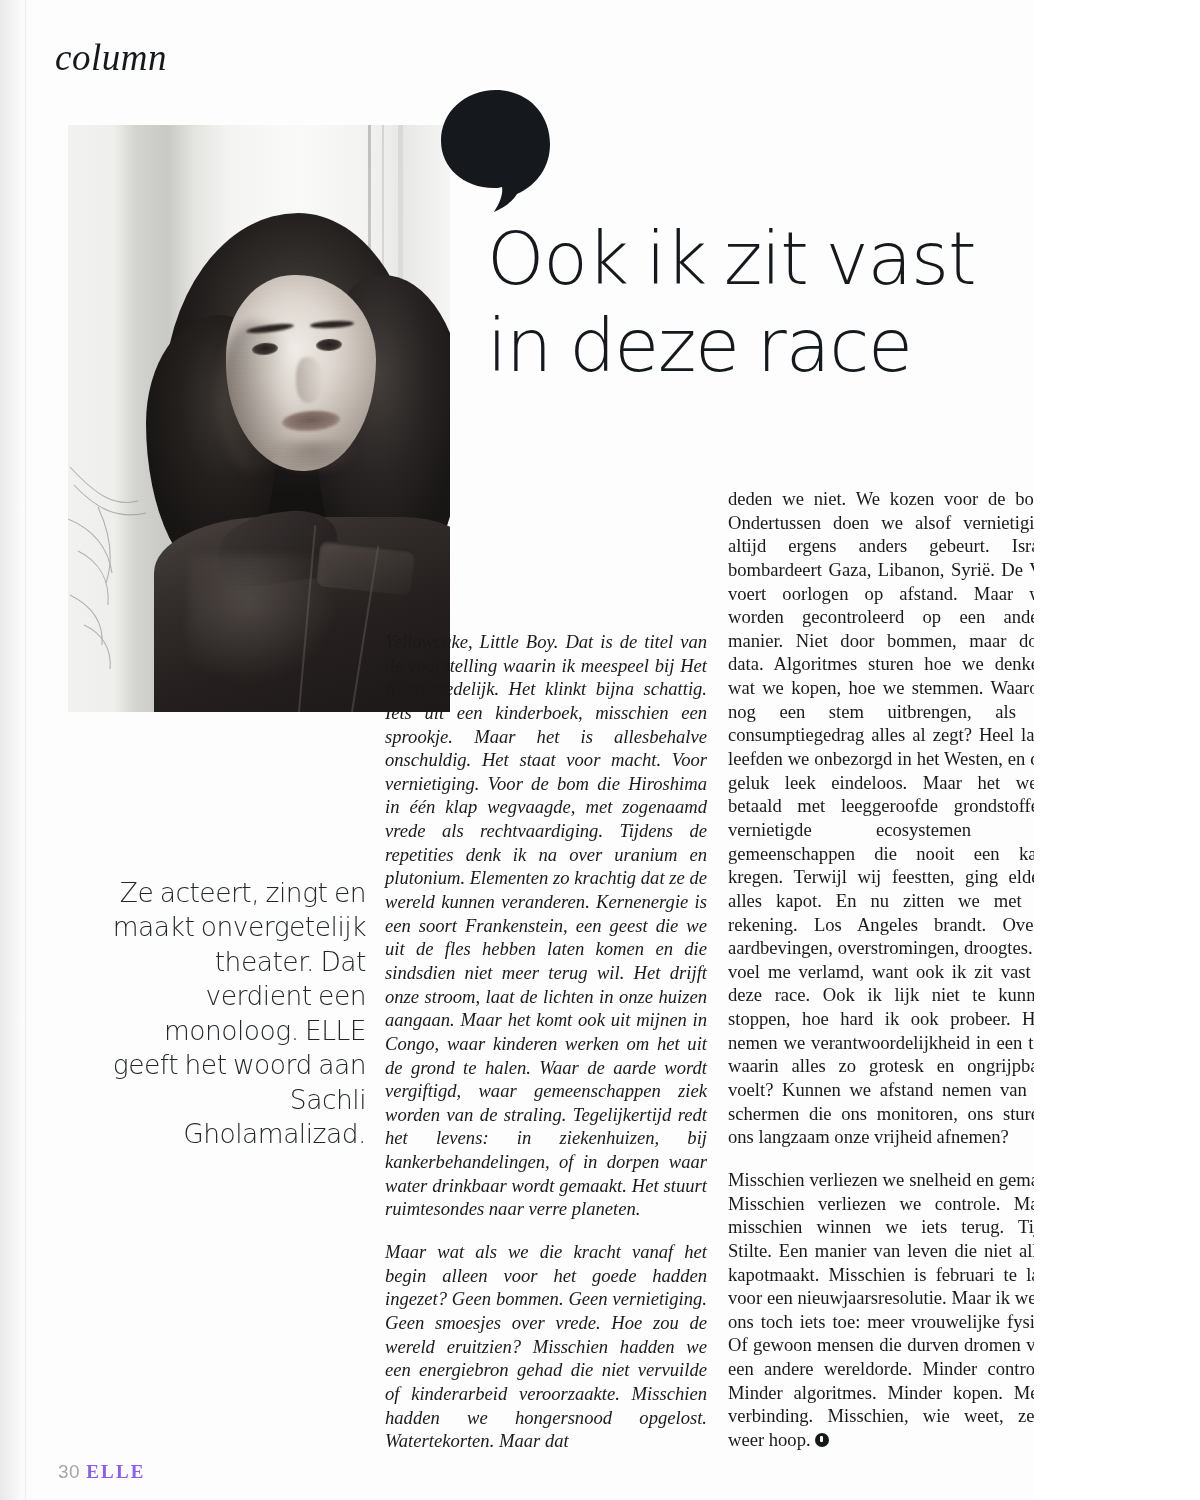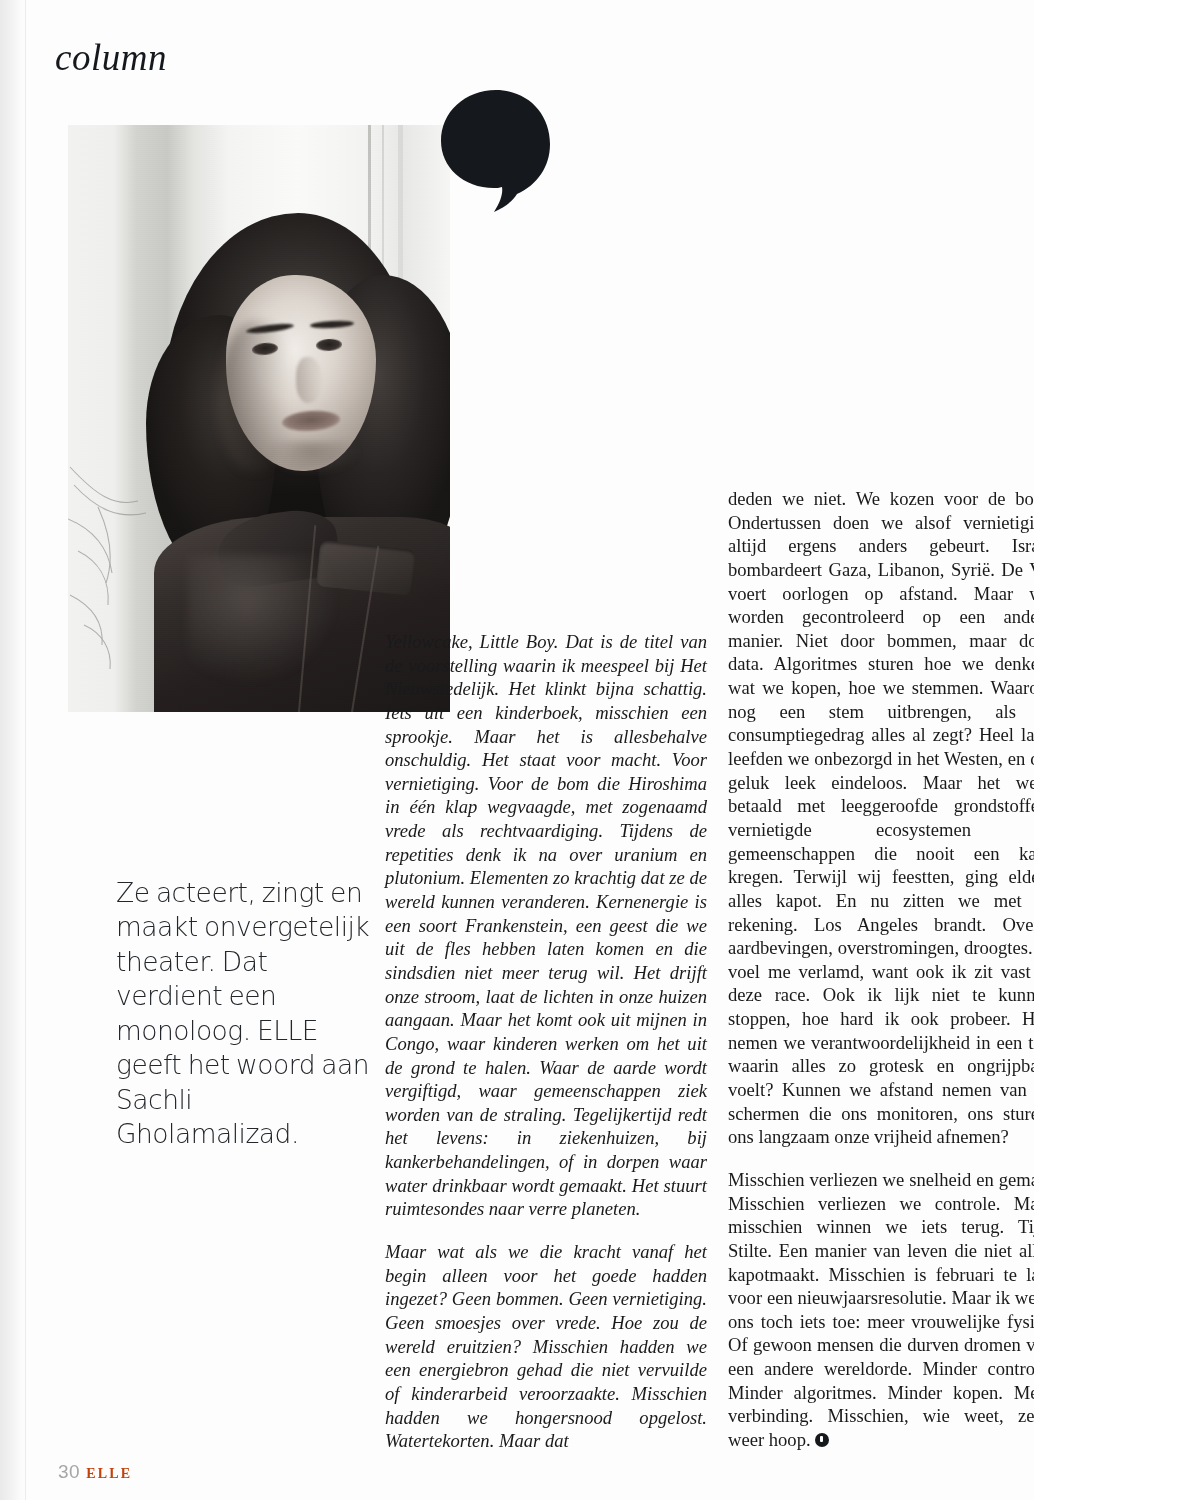--- a/index.html
+++ b/index.html
@@ -218,23 +218,23 @@
     font-size:73px;
     line-height:1.19;
     letter-spacing:-1.2px;
     color:#15191d;
     word-spacing:-4px;
   }
 
   
   .standfirst {
     position:absolute;
-    left:116px; top:876px;
+    left:104px; top:876px;
     width:262px;
-    text-align:left;
+    text-align:right;
     font-family:"DejaVu Sans", sans-serif;
     font-weight:300;
     font-size:26.5px;
     line-height:1.30;
     letter-spacing:-0.5px;
     word-spacing:-1.5px;
     color:#23272b;
   }
 
   
@@ -293,24 +293,24 @@
   }
   .folio {
     font-family:"Liberation Sans", sans-serif;
     font-size:19px;
     color:#a6a6a6;
     letter-spacing:.5px;
     margin-top:27px;
   }
   .masthead {
     font-family:"Liberation Serif", serif;
-    font-size:14px;
+    font-size:19px;
     font-weight:700;
     letter-spacing:2.2px;
-    color:#c2410c;
+    color:#8b5cf6;
   }
 </style>
 </head>
 <body>
 
 <div class="page">
 
   <div class="gutter"></div>
   <div class="gutter-line"></div>
 
@@ -364,20 +364,24 @@
     <path d="M59 2
              C 90 2, 113 25, 113 56
              C 113 79, 100 97, 80 106
              C 76 113, 68 119, 57 124
              C 64 113, 66 105, 65 99
              C 62 100, 60 100, 57 100
              C 26 100, 4 79, 4 53
              C 4 24, 28 2, 59 2 Z" fill="#15191d"></path>
   </svg>
 
+  <h1 class="headline">
+    <span>Ook ik zit vast</span><br>
+    <span>in deze race</span>
+  </h1>
 
   <div class="standfirst">Ze acteert, zingt en maakt onvergetelijk theater. Dat verdient een monoloog. ELLE geeft het woord aan Sachli Gholamalizad.</div>
 
   <div class="col col-1">
     <p>Yellowcake, Little Boy. Dat is de titel van de voorstelling waarin ik meespeel bij Het Nieuwstedelijk. Het klinkt bijna schattig. Iets uit een kinderboek, misschien een sprookje. Maar het is allesbehalve onschuldig. Het staat voor macht. Voor vernietiging. Voor de bom die Hiroshima in één klap wegvaagde, met zogenaamd vrede als rechtvaardiging. Tijdens de repetities denk ik na over uranium en plutonium. Elementen zo krachtig dat ze de wereld kunnen veranderen. Kernenergie is een soort Frankenstein, een geest die we uit de fles hebben laten komen en die sindsdien niet meer terug wil. Het drijft onze stroom, laat de lichten in onze huizen aangaan. Maar het komt ook uit mijnen in Congo, waar kinderen werken om het uit de grond te halen. Waar de aarde wordt vergiftigd, waar gemeenschappen ziek worden van de straling. Tegelijkertijd redt het levens: in ziekenhuizen, bij kankerbehandelingen, of in dorpen waar water drinkbaar wordt gemaakt. Het stuurt ruimtesondes naar verre planeten.</p>
     <p>Maar wat als we die kracht vanaf het begin alleen voor het goede hadden ingezet? Geen bommen. Geen vernietiging. Geen smoesjes over vrede. Hoe zou de wereld eruitzien? Misschien hadden we een energiebron gehad die niet vervuilde of kinderarbeid veroorzaakte. Misschien hadden we hongersnood opgelost. Watertekorten. Maar dat</p>
   </div>
 
   <div class="col col-2">
     <p>deden we niet. We kozen voor de bom. Ondertussen doen we alsof vernietiging altijd ergens anders gebeurt. Israël bombardeert Gaza, Libanon, Syrië. De VS voert oorlogen op afstand. Maar wij worden gecontroleerd op een andere manier. Niet door bommen, maar door data. Algoritmes sturen hoe we denken, wat we kopen, hoe we stemmen. Waarom nog een stem uitbrengen, als je consumptiegedrag alles al zegt? Heel lang leefden we onbezorgd in het Westen, en dat geluk leek eindeloos. Maar het werd betaald met leeggeroofde grondstoffen, vernietigde ecosystemen en gemeenschappen die nooit een kans kregen. Terwijl wij feestten, ging elders alles kapot. En nu zitten we met de rekening. Los Angeles brandt. Overal aardbevingen, overstromingen, droogtes. Ik voel me verlamd, want ook ik zit vast in deze race. Ook ik lijk niet te kunnen stoppen, hoe hard ik ook probeer. Hoe nemen we verantwoordelijkheid in een tijd waarin alles zo grotesk en ongrijpbaar voelt? Kunnen we afstand nemen van de schermen die ons monitoren, ons sturen, ons langzaam onze vrijheid afnemen?</p>

